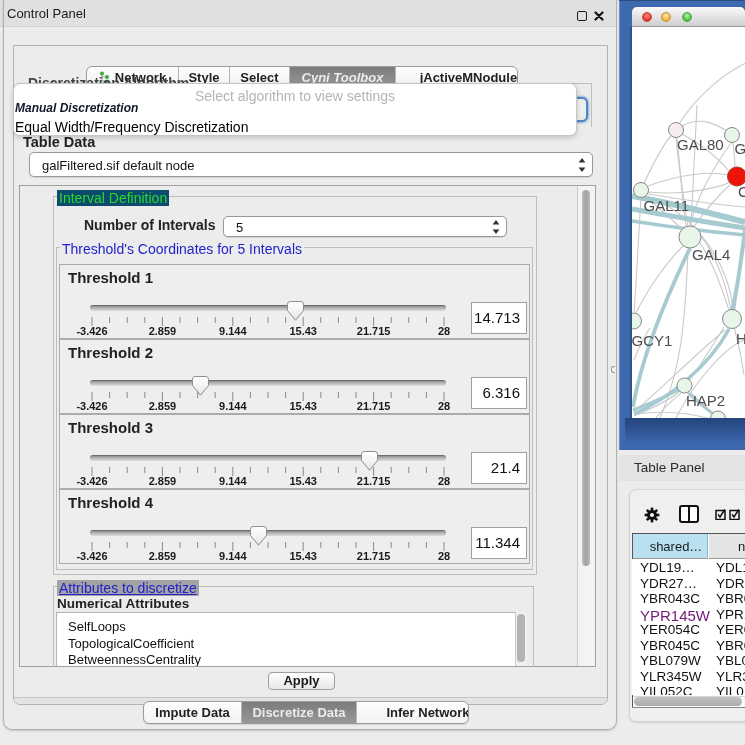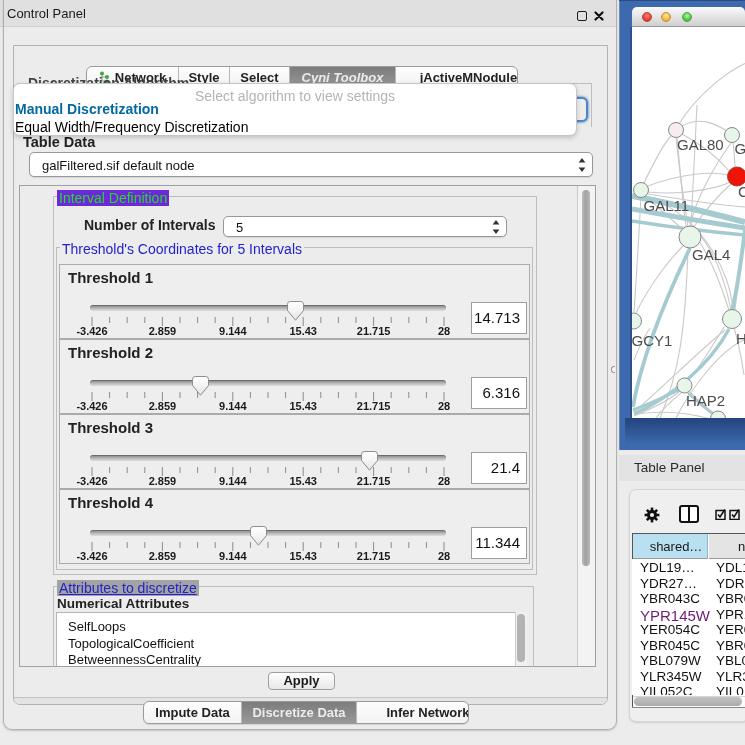--- a/index.html
+++ b/index.html
@@ -61,38 +61,38 @@
   <div class="tab" style="width:121px;">jActiveMNodules</div>
 </div>
 
 <div class="abs" style="left:17px;top:83px;width:575px;height:44px;border-top:1px solid #bdbdbd;border-right:1px solid #bdbdbd;"></div>
 <div class="abs b" style="left:28px;top:75px;font-size:14px;color:#444;">Discretization Algorithm</div>
 
 <div class="abs" style="left:560px;top:97px;width:28px;height:25px;background:#ededed;border:2px solid #4e86c6;border-radius:6px;box-shadow:0 0 2px 1px rgba(90,140,200,0.65);"></div>
 
 <div class="abs" style="left:13px;top:83px;width:564px;height:53px;background:#fff;border:1px solid #c6c6c6;border-radius:7px;box-shadow:0 2px 5px rgba(0,0,0,0.18);z-index:3;"></div>
 <div class="abs" style="left:13px;top:88px;width:564px;text-align:center;font-size:14px;color:#b4b4b4;z-index:4;">Select algorithm to view settings</div>
-<div class="abs b" style="left:15px;top:101px;font-size:14px;color:#0369a1;z-index:4;">Manual Discretization</div>
+<div class="abs b" style="left:15px;top:101px;font-size:12px;color:#0f172a;z-index:4;font-style:italic;">Manual Discretization</div>
 <div class="abs" style="left:15px;top:119px;font-size:14px;color:#000;z-index:4;">Equal Width/Frequency Discretization</div>
 
 <div class="abs b" style="left:23px;top:134px;font-size:14.5px;">Table Data</div>
 <div class="combo" style="left:29px;top:152px;width:564px;height:25px;">
   <span class="v">galFiltered.sif default node</span>
   <svg class="ar" viewBox="0 0 8 14">
       <path d="M4 0 L7.4 4.6 H0.6 Z" fill="#333"></path>
       <path d="M4 14 L7.4 9.4 H0.6 Z" fill="#333"></path>
     </svg>
 </div>
 
 <div class="abs" style="left:19px;top:185px;width:577px;height:482px;border:1px solid #a0a0a0;background:#ececec;"></div>
 <div class="abs" style="left:577px;top:186px;width:18px;height:480px;background:#f3f3f3;border-left:1px solid #c9c9c9;"></div>
 <div class="abs" style="left:582px;top:190px;width:8px;height:376px;border-radius:4px;background:linear-gradient(90deg,#bdbdbd,#a2a2a2 45%,#b8b8b8);"></div>
 
 <div class="group" style="left:53px;top:196px;width:484px;height:379px;">
-  <span class="gtitle" style="color:#28d828;background:#6d28d9;">Interval Definition</span>
+  <span class="gtitle" style="color:#28d828;background:#0c4a6e;">Interval Definition</span>
 </div>
 <div class="abs b" style="left:84px;top:217px;font-size:14px;">Number of Intervals</div>
 <div class="combo" style="left:223px;top:216px;width:284px;height:21px;">
   <span class="v">5</span>
   <svg class="ar" viewBox="0 0 8 14">
       <path d="M4 0 L7.4 4.6 H0.6 Z" fill="#333"></path>
       <path d="M4 14 L7.4 9.4 H0.6 Z" fill="#333"></path>
     </svg>
 </div>
 

